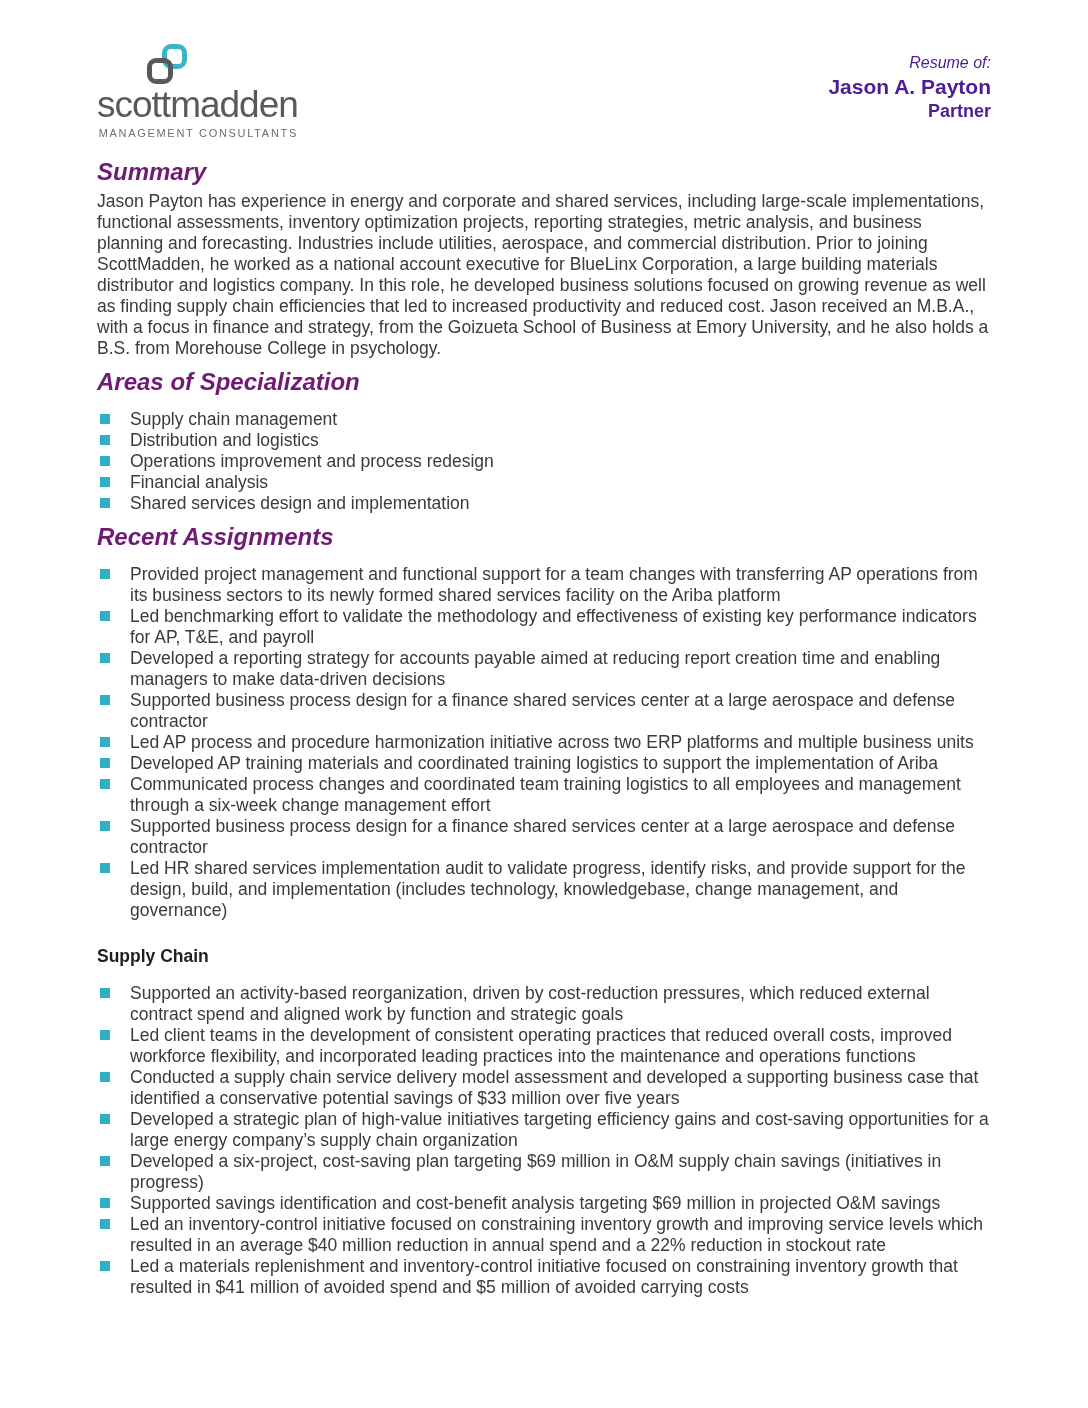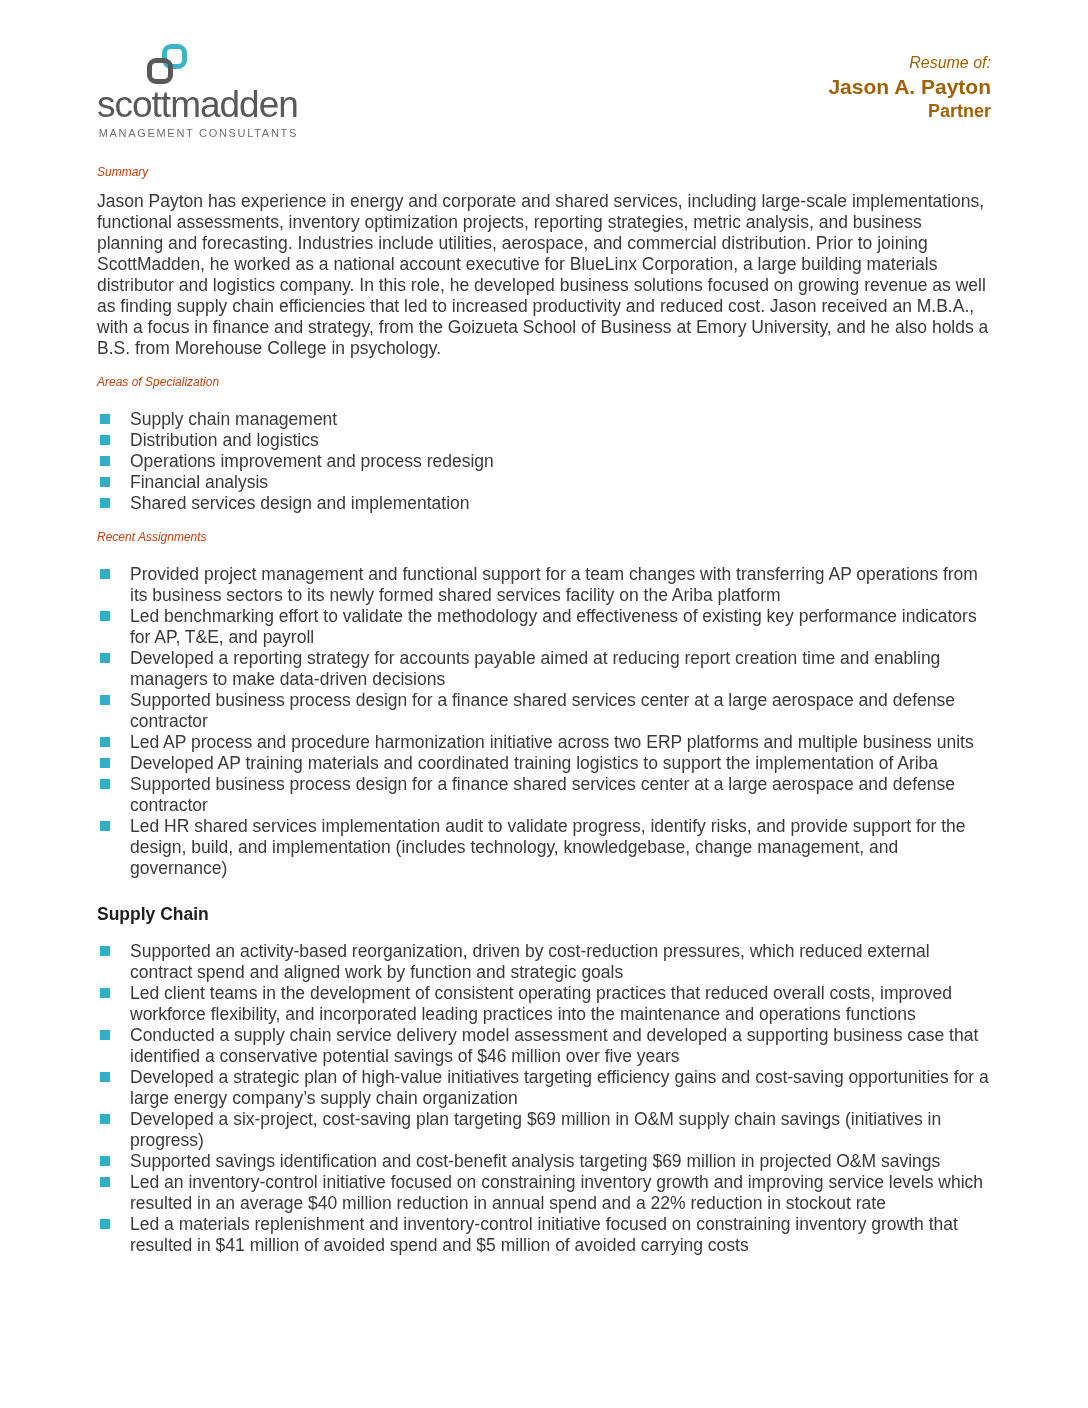--- a/index.html
+++ b/index.html
@@ -18,30 +18,30 @@
 
   
   header { display: flex; justify-content: space-between; align-items: flex-start; }
   .logo { width: 210px; }
   .logo-icon { position: relative; width: 40px; height: 40px; margin-left: 50px; margin-bottom: 2px; }
   .sq { position: absolute; border-radius: 9px; background: transparent; }
   .sq-teal { width: 25px; height: 25px; border: 5px solid #3CB4C7; right: 0; top: 0; z-index: 1; }
   .sq-gray { width: 26px; height: 26px; border: 5px solid #58595B; left: 0; bottom: 0; z-index: 2; }
   .logo-word { font-size: 37px; line-height: 1; color: #58595B; letter-spacing: -1px; }
   .logo-tag { font-size: 11px; color: #6D6E71; letter-spacing: 1.7px; text-align: right; width: 201px; margin-top: 4px; }
-  .header-right { text-align: right; padding-top: 8px; color: #a16207; }
+  .header-right { text-align: right; padding-top: 8px; color: #4c1d95; }
   .resume-of { font-style: italic; font-size: 16px; line-height: 22px; }
   .person-name { font-weight: bold; font-size: 21px; line-height: 25px; }
   .person-title { font-weight: bold; font-size: 18px; line-height: 24px; }
 
   
   main { margin-top: 22px; font-size: 17.5px; line-height: 21px; }
   h2.section {
-    font-size: 12px; font-style: italic; font-weight: normal;
-    color: #c2410c; margin: 4px 0 8px; line-height: 22px;
+    font-size: 24px; font-style: italic; font-weight: bold;
+    color: #701a75; margin: 4px 0 8px; line-height: 22px;
   }
   h2.section:first-child { margin-top: 0; }
   p.summary { margin: 0 0 12px; }
   h3.group {
     font-size: 17.5px; font-weight: bold; color: #1f1f1f;
     margin: 8px 0 4px; line-height: 22px;
   }
   h3.group.gap { margin-top: 24px; }
   ul.bullets { list-style: none; margin: 16px 0 12px; padding: 0; }
   ul.bullets li { position: relative; padding-left: 33px; }
@@ -133,20 +133,24 @@
           <span class="bullet"></span>
           <span>Led AP process and procedure harmonization initiative across two ERP platforms and multiple business units</span>
         </li>
 
         <li>
           <span class="bullet"></span>
           <span>Developed AP training materials and coordinated training logistics to support the implementation of Ariba</span>
         </li>
 
 
+        <li>
+          <span class="bullet"></span>
+          <span>Communicated process changes and coordinated team training logistics to all employees and management through a six-week change management effort</span>
+        </li>
 
         <li>
           <span class="bullet"></span>
           <span>Supported business process design for a finance shared services center at a large aerospace and defense contractor</span>
         </li>
 
         <li>
           <span class="bullet"></span>
           <span>Led HR shared services implementation audit to validate progress, identify risks, and provide support for the design, build, and implementation (includes technology, knowledgebase, change management, and governance)</span>
         </li>
@@ -160,21 +164,21 @@
           <span>Supported an activity-based reorganization, driven by cost-reduction pressures, which reduced external contract spend and aligned work by function and strategic goals</span>
         </li>
 
         <li>
           <span class="bullet"></span>
           <span>Led client teams in the development of consistent operating practices that reduced overall costs, improved workforce flexibility, and incorporated leading practices into the maintenance and operations functions</span>
         </li>
 
         <li>
           <span class="bullet"></span>
-          <span>Conducted a supply chain service delivery model assessment and developed a supporting business case that identified a conservative potential savings of $46 million over five years</span>
+          <span>Conducted a supply chain service delivery model assessment and developed a supporting business case that identified a conservative potential savings of $33 million over five years</span>
         </li>
 
         <li>
           <span class="bullet"></span>
           <span>Developed a strategic plan of high-value initiatives targeting efficiency gains and cost-saving opportunities for a large energy company’s supply chain organization</span>
         </li>
 
         <li>
           <span class="bullet"></span>
           <span>Developed a six-project, cost-saving plan targeting $69 million in O&amp;M supply chain savings (initiatives in progress)</span>

